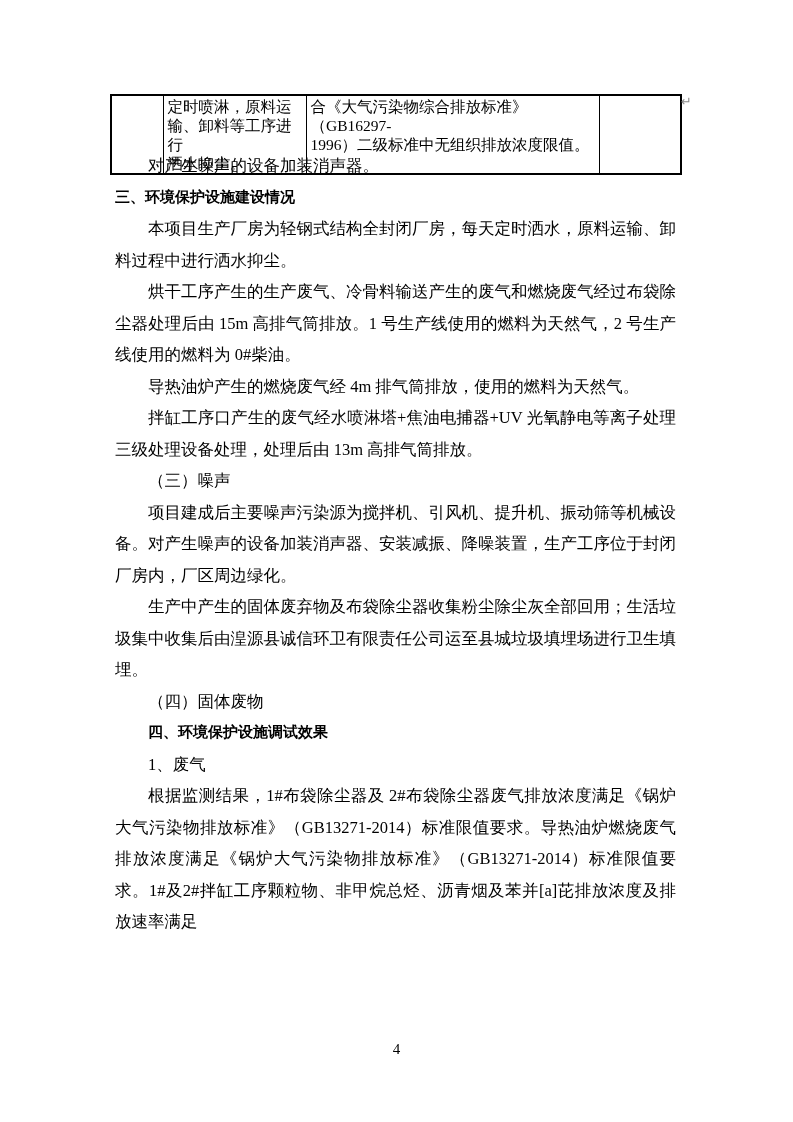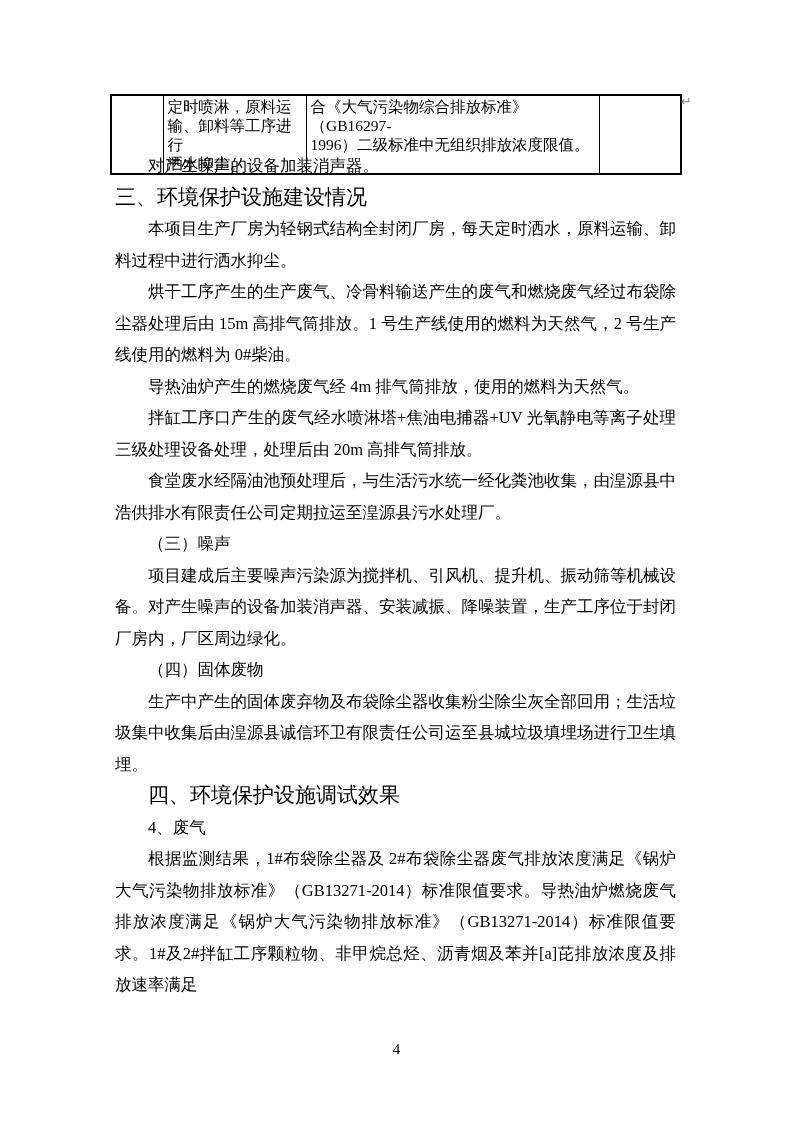--- a/index.html
+++ b/index.html
@@ -51,21 +51,21 @@
   
   .text-flow {
     position: absolute; left: 115px; top: 150px;
     width: 561px;
     font-size: 16.5px;
     line-height: 31.5px;
     text-align: justify;
   }
   .text-flow p { margin: 0; }
   .p-body { font-weight: normal; }
-  .p-heading { font-weight: normal; font-size: 21px; }
+  .p-heading { font-weight: bold; font-size: 15px; }
   .indent { text-indent: 33px; }
 
   
   .page-footer {
     position: absolute; left: 0; top: 1039px;
     width: 793px;
     text-align: center;
     font-size: 15px;
     line-height: 20px;
   }
@@ -96,26 +96,25 @@
   </table>
 
   <span class="row-mark">↵</span>
 
   <div class="text-flow">
       <p class="p-body indent">对产生噪声的设备加装消声器。</p>
       <p class="p-heading">三、环境保护设施建设情况</p>
       <p class="p-body indent">本项目生产厂房为轻钢式结构全封闭厂房，每天定时洒水，原料运输、卸料过程中进行洒水抑尘。</p>
       <p class="p-body indent">烘干工序产生的生产废气、冷骨料输送产生的废气和燃烧废气经过布袋除尘器处理后由 15m 高排气筒排放。1 号生产线使用的燃料为天然气，2 号生产线使用的燃料为 0#柴油。</p>
       <p class="p-body indent">导热油炉产生的燃烧废气经 4m 排气筒排放，使用的燃料为天然气。</p>
-      <p class="p-body indent">拌缸工序口产生的废气经水喷淋塔+焦油电捕器+UV 光氧静电等离子处理三级处理设备处理，处理后由 20m 高排气筒排放。</p>
-      <p class="p-body indent">食堂废水经隔油池预处理后，与生活污水统一经化粪池收集，由湟源县中浩供排水有限责任公司定期拉运至湟源县污水处理厂。</p>
+      <p class="p-body indent">拌缸工序口产生的废气经水喷淋塔+焦油电捕器+UV 光氧静电等离子处理三级处理设备处理，处理后由 13m 高排气筒排放。</p>
       <p class="p-body indent">（三）噪声</p>
       <p class="p-body indent">项目建成后主要噪声污染源为搅拌机、引风机、提升机、振动筛等机械设备。对产生噪声的设备加装消声器、安装减振、降噪装置，生产工序位于封闭厂房内，厂区周边绿化。</p>
+      <p class="p-body indent">生产中产生的固体废弃物及布袋除尘器收集粉尘除尘灰全部回用；生活垃圾集中收集后由湟源县诚信环卫有限责任公司运至县城垃圾填埋场进行卫生填埋。</p>
       <p class="p-body indent">（四）固体废物</p>
-      <p class="p-body indent">生产中产生的固体废弃物及布袋除尘器收集粉尘除尘灰全部回用；生活垃圾集中收集后由湟源县诚信环卫有限责任公司运至县城垃圾填埋场进行卫生填埋。</p>
       <p class="p-heading indent">四、环境保护设施调试效果</p>
-      <p class="p-body indent">4、废气</p>
+      <p class="p-body indent">1、废气</p>
       <p class="p-body indent">根据监测结果，1#布袋除尘器及 2#布袋除尘器废气排放浓度满足《锅炉大气污染物排放标准》（GB13271-2014）标准限值要求。导热油炉燃烧废气排放浓度满足《锅炉大气污染物排放标准》（GB13271-2014）标准限值要求。1#及2#拌缸工序颗粒物、非甲烷总烃、沥青烟及苯并[a]芘排放浓度及排放速率满足</p>
     </div>
 
   <div class="page-footer">4</div>
 
 </div>
 
 </body></html>

